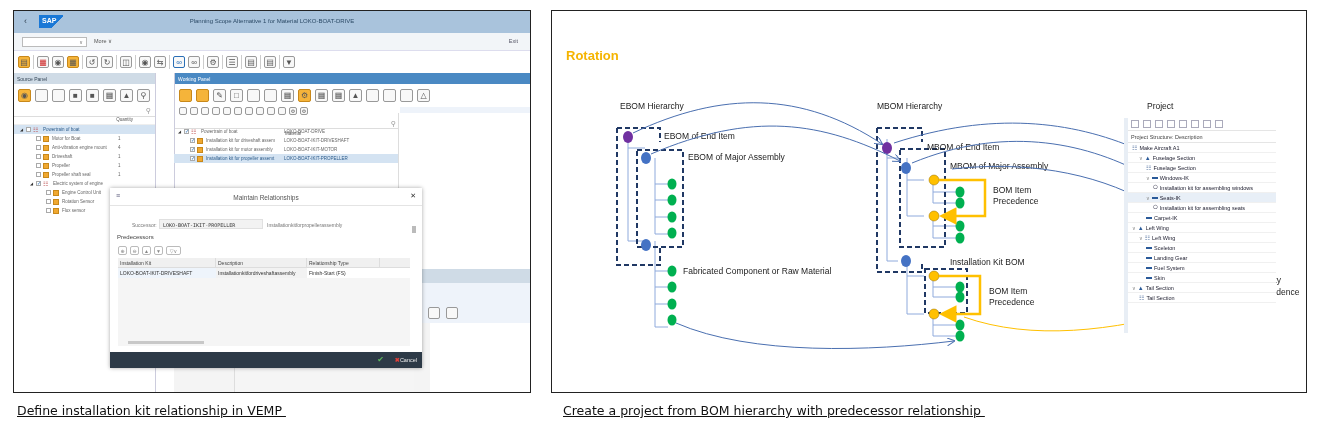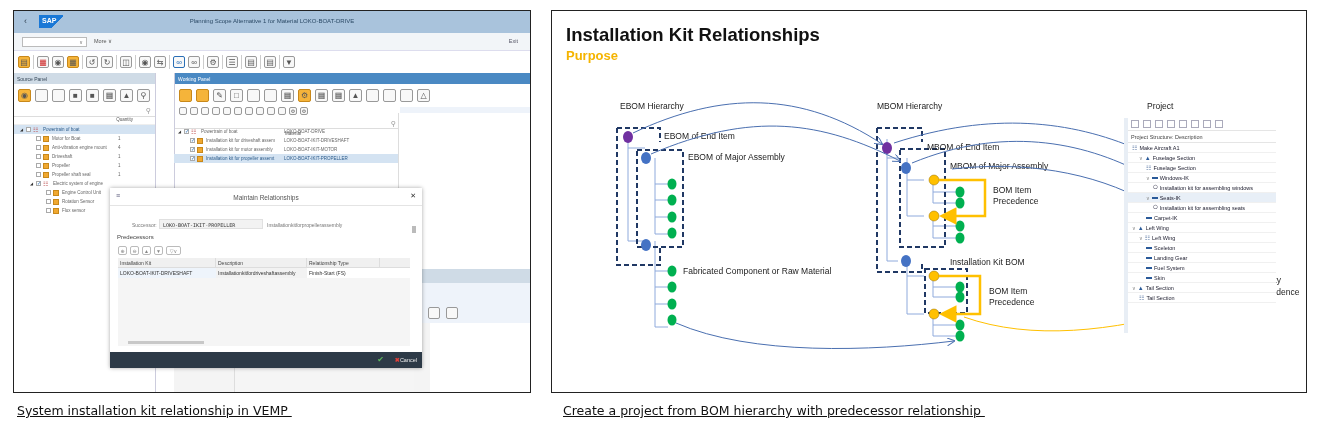--- a/index.html
+++ b/index.html
@@ -355,25 +355,24 @@
     </div>
     <div class="hscroll">
         <div class="thumb"></div>
       </div>
     <div class="dlg-foot">
       <span class="ok-btn">✔</span>
       <span class="cancel-btn"><b>✖</b><span>Cancel</span></span>
     </div>
   </div>
 </div>
-<div class="caption" style="left:17px;top:403px;">System installation kit relationship in VEMP </div>
+<div class="caption" style="left:17px;top:403px;">Define installation kit relationship in VEMP </div>
 
 <div id="slide">
-  <div class="slide-title">Installation Kit Relationships</div>
-  <div class="slide-sub">Purpose</div>
+  <div class="slide-sub">Rotation</div>
 
   <svg id="diagram" width="756" height="383">
     <defs>
       <marker id="arrB" markerWidth="8" markerHeight="8" refX="7" refY="4" orient="auto">
           <path d="M0,0 L8,4 L0,8" fill="none" stroke="#4a6fb0" stroke-width="1"></path>
         </marker>
       <marker id="arrY" markerWidth="7" markerHeight="7" refX="5" refY="3.5" orient="auto">
           <path d="M0,0 L7,3.5 L0,7 Z" fill="#ffc000"></path>
         </marker>
       <marker id="arrYt" markerWidth="8" markerHeight="8" refX="7" refY="4" orient="auto">

